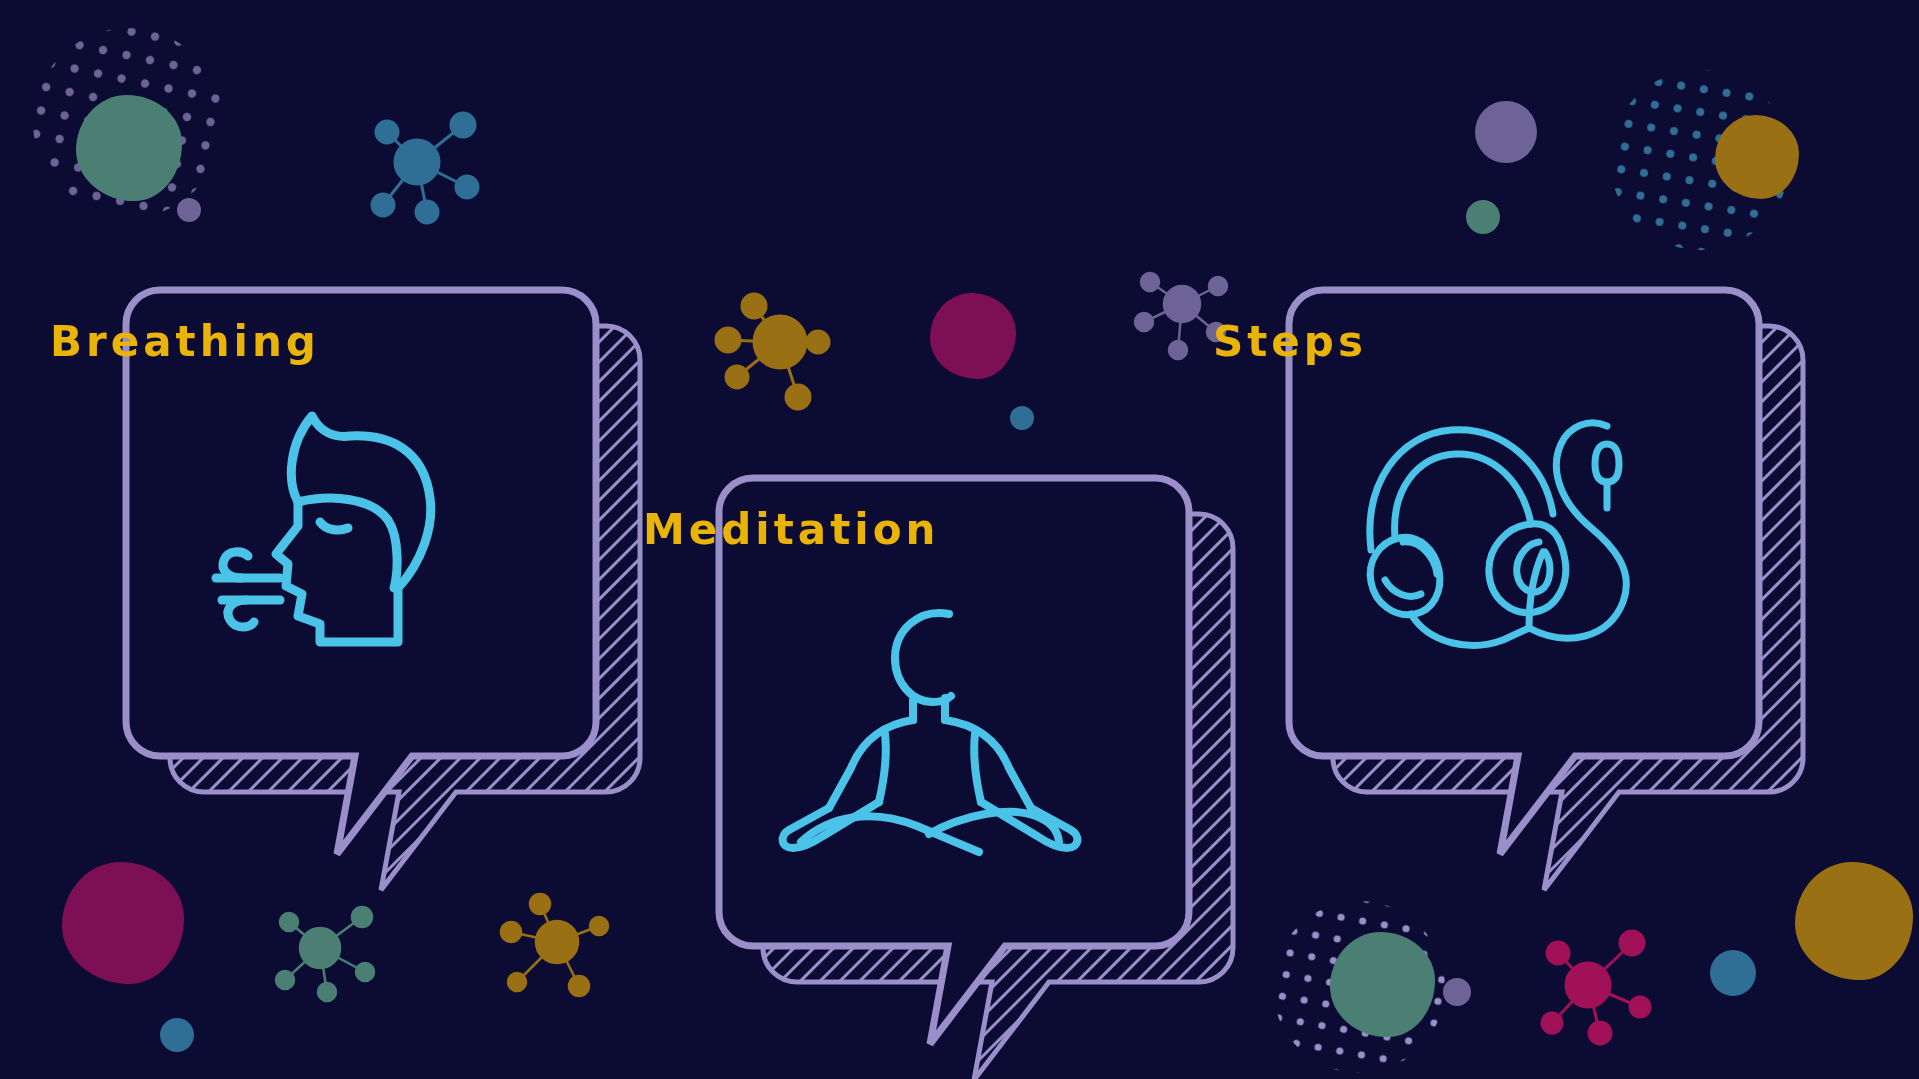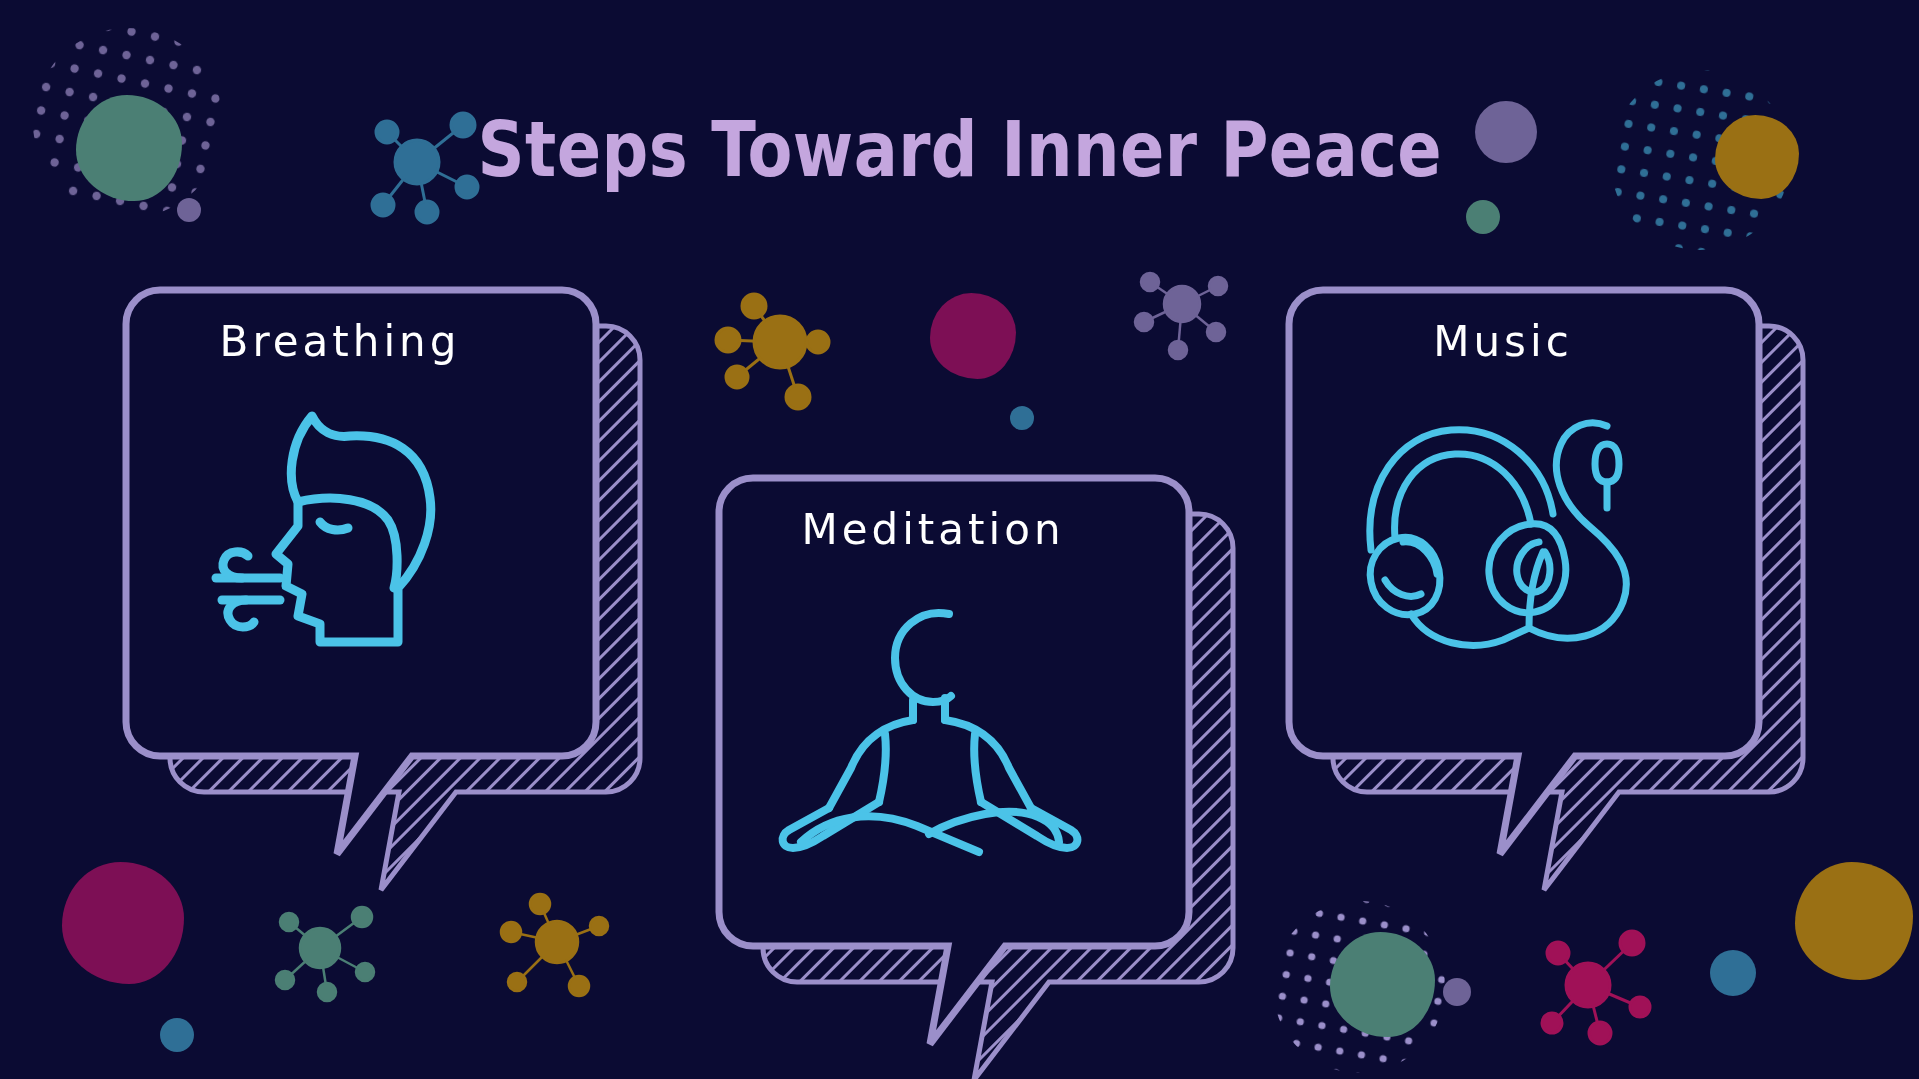--- a/index.html
+++ b/index.html
@@ -50,24 +50,23 @@
     transform-origin: center;
     white-space: nowrap;
   }
   .card {
     position: absolute;
     z-index: 4;
   }
   .card-label {
     position: absolute;
     width: 100%;
-    text-align: center;
-    color: #ffffff;
+    color: #eab308;
     font-family: "DejaVu Sans", sans-serif;
-    font-weight: normal;
+    font-weight: bold;
     letter-spacing: 4px;
     white-space: nowrap;
   }
   .card-icon {
     position: absolute;
   }
   svg { display: block; overflow: visible; }
 </style>
 </head>
 <body>
@@ -217,23 +216,20 @@
         <circle cx="102" cy="18" r="12"></circle>
       <circle cx="22" cy="98" r="10"></circle>
         <circle cx="110" cy="82" r="10"></circle>
         <circle cx="70" cy="108" r="11"></circle>
     </g>
   </svg>
 
   <div class="blob" style="left:1795px; top:862px; width:118px; height:118px; background:#9a7014;"></div>
   <div class="dot-circle" style="left:1710px; top:950px; width:46px; height:46px; background:#2f6f96;"></div>
 
-  <div class="title-wrap">
-    <span class="main-title">Steps Toward Inner Peace</span>
-  </div>
 
   <div class="card" style="left:92px; top:272px; width:580px; height:600px;">
     <svg width="580" height="600" viewBox="0 0 580 600">
       <defs>
         <pattern id="hatch1" width="14" height="14" patternUnits="userSpaceOnUse" patternTransform="rotate(45)">
           <rect width="14" height="14" fill="#0b0b33"></rect>
           <line x1="0" y1="0" x2="0" y2="14" stroke="#9b8fca" stroke-width="6"></line>
         </pattern>
       </defs>
 
@@ -291,21 +287,21 @@
     <svg width="580" height="600" viewBox="0 0 580 600">
       <defs>
         <pattern id="hatch3" width="14" height="14" patternUnits="userSpaceOnUse" patternTransform="rotate(45)">
           <rect width="14" height="14" fill="#0b0b33"></rect>
           <line x1="0" y1="0" x2="0" y2="14" stroke="#9b8fca" stroke-width="6"></line>
         </pattern>
       </defs>
       <path d="M68 18 H470 a34 34 0 0 1 34 34 V450 a34 34 0 0 1 -34 34 H320 l-75 98 18 -98 H68 a34 34 0 0 1 -34 -34 V52 a34 34 0 0 1 34 -34 Z" fill="url(#hatch3)" stroke="#9b8fca" stroke-width="5" transform="translate(44,36)"></path>
       <path d="M68 18 H470 a34 34 0 0 1 34 34 V450 a34 34 0 0 1 -34 34 H320 l-75 98 18 -98 H68 a34 34 0 0 1 -34 -34 V52 a34 34 0 0 1 34 -34 Z" fill="#0b0b33" stroke="#9b8fca" stroke-width="7"></path>
     </svg>
-    <div class="card-label" style="top:45px; left:-42px; font-size:42px;">Music</div>
+    <div class="card-label" style="top:45px; left:-42px; font-size:42px;">Steps</div>
 
     <svg class="card-icon" style="left:100px; top:150px;" width="300" height="230" viewBox="0 0 300 230">
       <g fill="none" stroke="#4bc3e8" stroke-width="7" stroke-linecap="round" stroke-linejoin="round">
 
         <path d="M16 128 C8 62 44 12 96 8 C148 4 190 42 198 92"></path>
 
         <path d="M40 116 C36 68 62 34 100 32 C138 30 168 60 176 102"></path>
 
         <path d="M44 116 C24 120 12 140 16 160 C20 182 40 196 60 192 C78 188 88 170 84 148 C80 128 64 112 44 116 Z"></path>
         <path d="M48 120 C66 118 80 136 82 152"></path>

